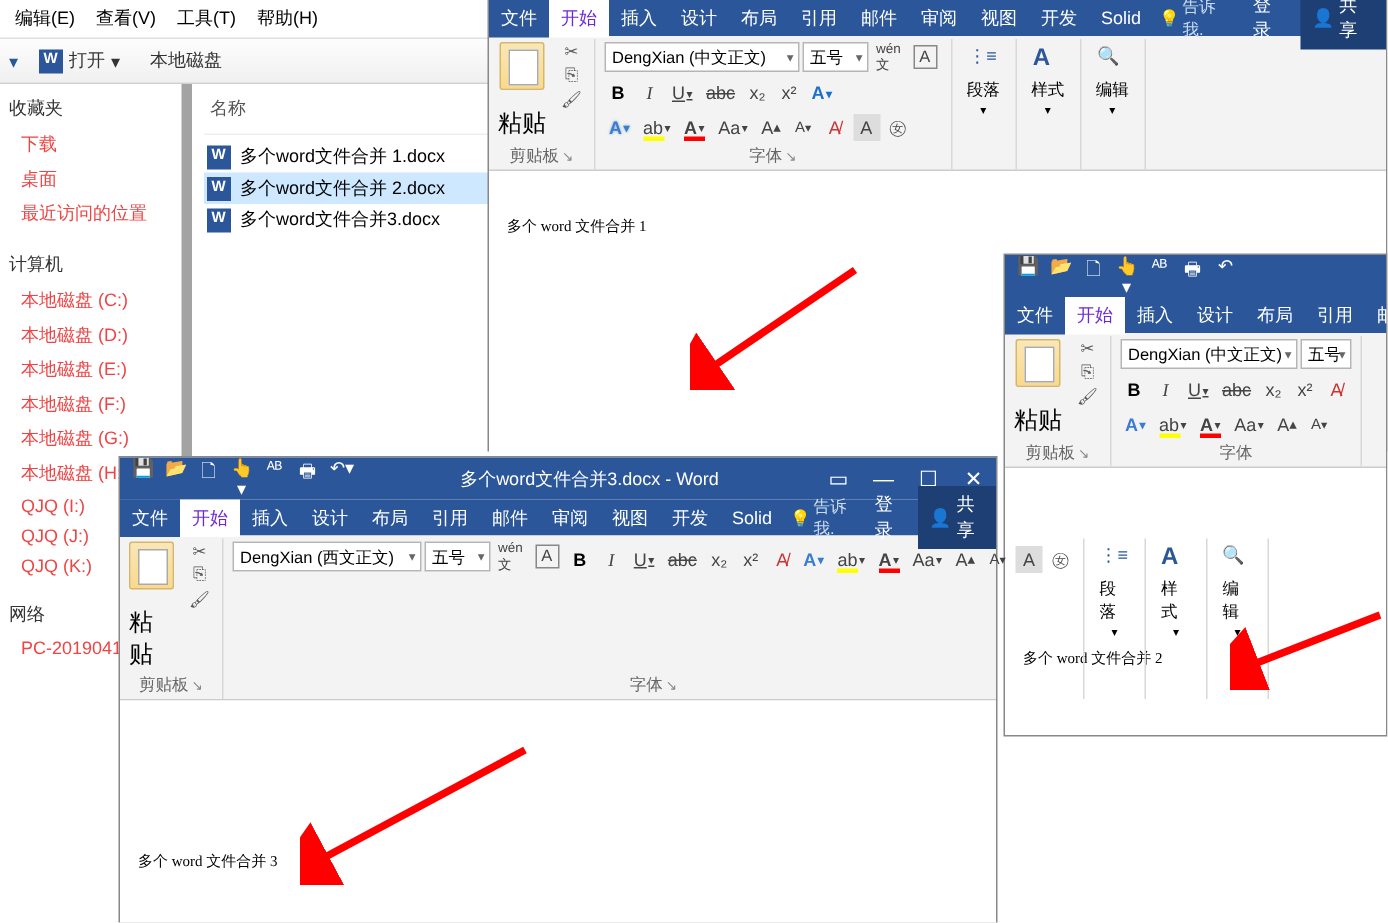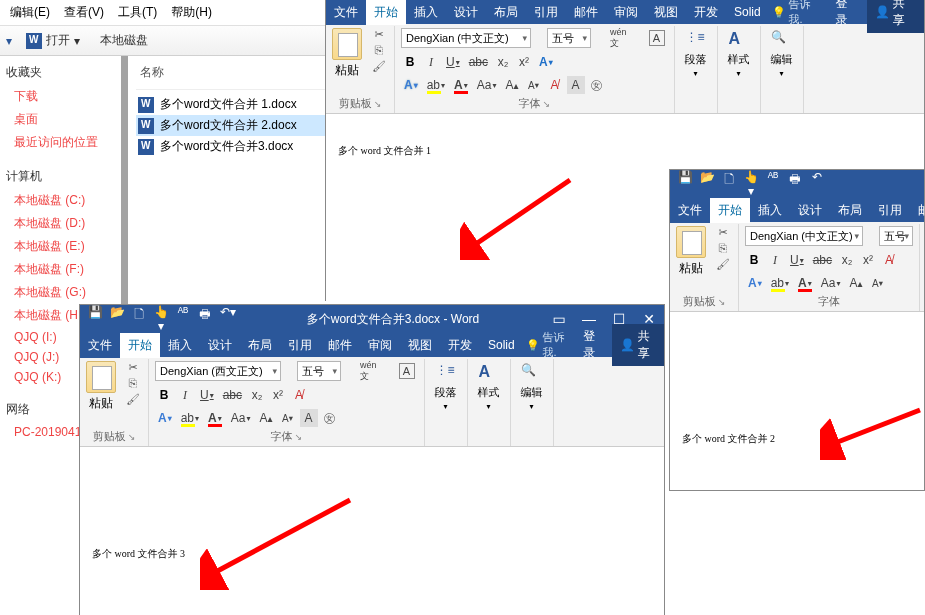--- a/index.html
+++ b/index.html
@@ -33,40 +33,40 @@
 .titlebar { background: #2b579a; color: #fff; height: 28px; display: flex; align-items: center; font-size: 12px; }
 .titlebar .qat { display: flex; gap: 8px; padding: 0 8px; }
 .titlebar .qat span { width: 14px; text-align: center; cursor: pointer; }
 .titlebar .ttl { flex: 1; text-align: center; }
 .titlebar .wctl { display: flex; }
 .titlebar .wctl span { width: 30px; text-align: center; cursor: pointer; font-size: 14px; }
 
 .tabs { background: #2b579a; display: flex; align-items: center; height: 24px; color: #fff; }
 .tabs .tab { padding: 4px 8px; cursor: pointer; font-size: 12px; white-space: nowrap; }
 .tabs .tab.file { background: #2b579a; }
-.tabs .tab.active { background: #fff; color: #0369a1; }
+.tabs .tab.active { background: #fff; color: #6d28d9; }
 .tabs .spacer { flex: 1; }
 .tabs .tell { color: #cde; font-size: 11px; padding: 0 4px; display: flex; align-items: center; gap: 2px; }
 .tabs .login { padding: 0 8px; }
 .tabs .share { background: #1e3f73; padding: 4px 8px; display: flex; align-items: center; gap: 3px; }
 
 .ribbon { background: #f3f3f3; border-bottom: 1px solid #ccc; display: flex; padding: 2px 0 0 0; }
 .grp { border-right: 1px solid #d8d8d8; padding: 2px 6px 0 6px; display: flex; flex-direction: column; }
 .grp .body { flex: 1; display: flex; align-items: flex-start; gap: 4px; }
 .grp .lbl { text-align: center; font-size: 11px; color: #666; padding: 2px 0; display: flex; justify-content: center; align-items: center; gap: 2px; }
 .grp .lbl .dl { font-size: 9px; color: #888; }
 
 .paste { display: flex; flex-direction: column; align-items: center; }
 .paste .big { width: 30px; height: 32px; background: linear-gradient(#f9e7b7,#f9d98c); border: 1px solid #d6b76a; border-radius: 2px; position: relative; cursor: pointer; }
 .paste .big::after { content: ""; position: absolute; top: 4px; left: 5px; width: 18px; height: 22px; background: #fff; border: 1px solid #aaa; }
-.paste .txt { font-size: 12px; margin-top: 2px; }
+.paste .txt { font-size: 16px; margin-top: 12px; }
 .mini { display: flex; flex-direction: column; gap: 2px; margin-left: 4px; }
 .mini span { width: 18px; height: 14px; cursor: pointer; font-size: 11px; text-align: center; color: #555; }
 
-.fontrow { display: flex; gap: 16px; align-items: center; }
+.fontrow { display: flex; gap: 2px; align-items: center; }
 .fontbox { border: 1px solid #b5b5b5; background: #fff; padding: 1px 16px 1px 4px; font-size: 11px; height: 20px; display: flex; align-items: center; position: relative; cursor: pointer; white-space: nowrap; }
 .fontbox::after { content: "▾"; position: absolute; right: 3px; font-size: 9px; color: #666; }
 .btnrow { display: flex; gap: 3px; align-items: center; margin-top: 3px; }
 .rb { min-width: 18px; height: 18px; display: inline-flex; align-items: center; justify-content: center; cursor: pointer; font-size: 12px; color: #444; border: 1px solid transparent; padding: 0 2px; }
 .rb.bold { font-weight: bold; color: #000; }
 .rb.ita { font-style: italic; font-family: serif; }
 .rb.und { text-decoration: underline; }
 .rb .dd { font-size: 8px; margin-left: 1px; }
 .clrbar { display: inline-block; width: 14px; height: 3px; }
 .abox { display: inline-flex; border: 1px solid #888; width: 16px; height: 16px; align-items: center; justify-content: center; font-size: 11px; }
@@ -381,21 +381,21 @@
           <span>⎘</span>
           <span>🖌</span>
         </div>
       </div>
       <div class="lbl">
           <span>剪贴板</span>
           <span class="dl">↘</span>
         </div>
     </div>
     <div class="grp">
-      <div class="body" style="flex-direction:column;gap:2px">
+      <div class="body" style="flex-direction:row;gap:2px">
         <div class="fontrow">
           <span class="fontbox" style="width:126px">DengXian (西文正文)</span>
           <span class="fontbox" style="width:44px">五号</span>
           <span class="rb" style="font-size:9px">wén<br>文</span>
           <span class="rb">
               <span class="abox">A</span>
             </span>
         </div>
         <div class="btnrow">
           <span class="rb bold">B</span>

